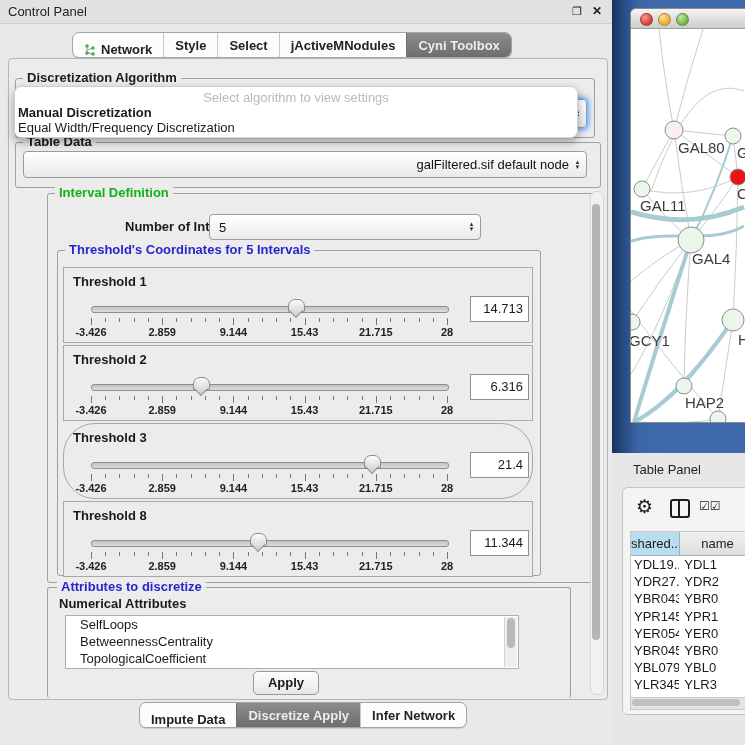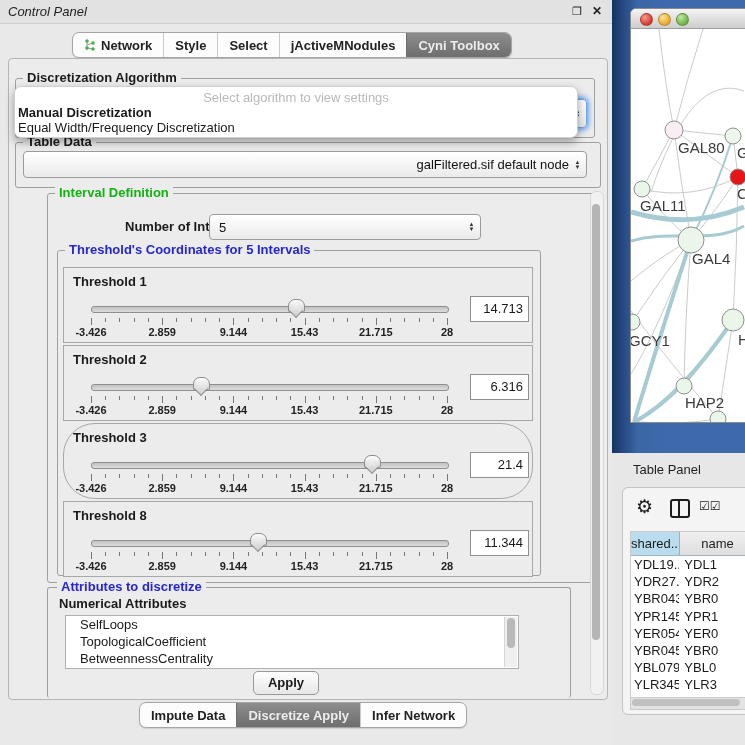--- a/index.html
+++ b/index.html
@@ -3,31 +3,31 @@
 <meta charset="utf-8">
 <style>
   html,body{margin:0;padding:0;background:#d8d8d8;}
   #screen{position:relative;width:745px;height:745px;overflow:hidden;
     font-family:"Liberation Sans",sans-serif;font-size:13px;color:#1a1a1a;
     background:#e9e9e9;}
   
   #control-panel{position:absolute;left:0;top:0;width:612px;height:745px;background:#e9e9e9;}
   #cp-titlebar{position:absolute;left:0;top:0;width:612px;height:23px;background:#e2e2e2;
     border-bottom:1px solid #cfcfcf;}
-  #cp-title{position:absolute;left:8px;top:4px;font-size:13px;color:#222;font-style:italic;}
+  #cp-title{position:absolute;left:8px;top:4px;font-size:13px;color:#222;}
   .cp-winbtn{position:absolute;top:4px;width:14px;height:14px;text-align:center;line-height:14px;
     font-size:12px;color:#222;cursor:default;}
   #cp-float{left:570px;font-size:11px;}
   #cp-close{left:590px;font-weight:bold;}
   
   .segbar{position:absolute;display:flex;height:24px;background:#fcfcfc;border:1px solid #a5a5a5;
     border-radius:7px;overflow:hidden;box-shadow:0 1px 1px rgba(0,0,0,.12);}
   .seg{display:flex;align-items:center;gap:4px;padding:0 11px;font-size:13px;font-weight:600;color:#222;
     border-left:1px solid #c9c9c9;white-space:nowrap;}
-  .seg:first-child{border-left:none;}
+  .seg:first-child{border-left:none;align-items:flex-end;}
   .seg.active{background:linear-gradient(#8d8d8d,#6e6e6e);color:#ededed;border-left-color:#6e6e6e;}
   #top-tabbar{left:72px;top:32px;}
   #bottom-tabbar{left:139px;top:702px;}
   .net-ico{width:13px;height:13px;}
   
   #cp-content{position:absolute;left:8px;top:58px;width:598px;height:640px;background:#ececec;
     border:1px solid #b5b5b5;border-radius:4px;}
   .groupbox{position:absolute;border:1px solid #9f9f9f;border-radius:3px;}
   .grouplabel{position:absolute;background:#ececec;padding:0 4px;font-weight:600;font-size:13px;line-height:13px;}
   .combo{position:absolute;background:linear-gradient(#ffffff,#eaeaea);border:1px solid #9c9c9c;
@@ -346,22 +346,22 @@
             <div class="valbox">11.344</div>
           </div>
         </div>
 
       <div class="groupbox" style="left:38px;top:528px;width:522px;height:110px;border-bottom:none;"></div>
       <div class="grouplabel lbl-blue" style="left:48px;top:521px;">Attributes to discretize</div>
       <div class="grouplabel" style="left:46px;top:538px;background:transparent;font-weight:700;">Numerical Attributes</div>
       <div id="attr-list">
         <div id="attr-items">
             <div class="attr-item">SelfLoops</div>
+            <div class="attr-item">BetweennessCentrality</div>
             <div class="attr-item">TopologicalCoefficient</div>
-            <div class="attr-item">BetweennessCentrality</div>
           </div>
         <div id="attr-scroll">
             <div class="sthumb"></div>
           </div>
       </div>
 
       <div id="apply-btn">Apply</div>
 
       <div id="cp-scroll">
           <div class="sthumb"></div>

